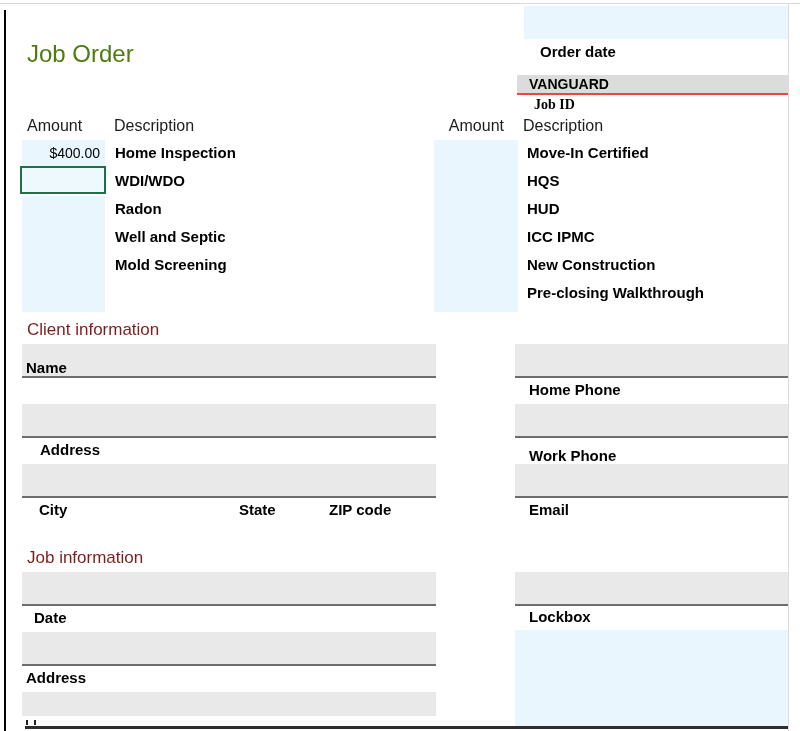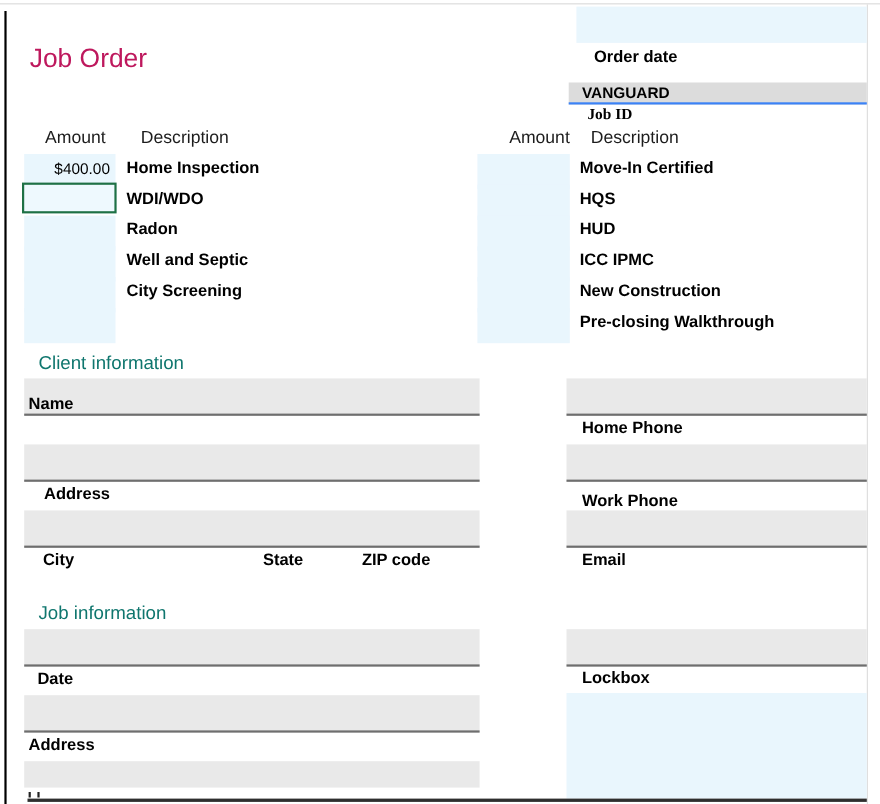--- a/index.html
+++ b/index.html
@@ -9,34 +9,34 @@
   }
   
   .top-rule{position:absolute;left:0;top:3px;width:800px;height:1px;background:#d9d9d9;}
   .left-rule{position:absolute;left:4px;top:10px;width:2px;height:721px;background:#000;}
   .right-rule{position:absolute;left:788px;top:4px;width:1px;height:727px;background:#dcdcdc;}
   .bottom-rule{position:absolute;left:25px;top:726px;width:763px;height:3px;background:#2e2e2e;}
   .tick{position:absolute;width:2px;height:5px;background:#222;top:720px;}
   .tick.t1{left:26px;} .tick.t2{left:34px;}
 
   
-  .page-title{position:absolute;left:27px;top:40px;font-size:24px;color:#be185d;}
-  .section-heading{position:absolute;font-size:17px;color:#0f766e;margin-left:8px;}
+  .page-title{position:absolute;left:27px;top:40px;font-size:24px;color:#4d7c0f;}
+  .section-heading{position:absolute;font-size:17px;color:#7f1d1d;}
   .client-heading{left:27px;top:320px;}
   .job-heading{left:27px;top:548px;}
 
   
   .order-date-field{position:absolute;left:524px;top:6px;width:264px;height:33px;background:var(--cell-blue,#e9f6fd);}
   .order-date-label{position:absolute;left:540px;top:43px;font-size:15px;font-weight:bold;}
   .vanguard-band{position:absolute;left:517px;top:75px;width:259px;height:18px;background:var(--band-gray,#dcdcdc);
-    border-bottom:2px solid #3b82f6;font-size:14px;font-weight:bold;line-height:18px;padding-left:12px;}
+    border-bottom:2px solid #ef4444;font-size:14px;font-weight:bold;line-height:18px;padding-left:12px;}
   .job-id-label{position:absolute;left:534px;top:97px;font-size:14px;font-weight:bold;font-family:Liberation Serif, serif;}
 
   
-  .col-header{position:absolute;top:117px;font-size:16px;color:#1c1c1c;margin-left:14px;}
+  .col-header{position:absolute;top:117px;font-size:16px;color:#1c1c1c;}
   .amount-header-left{left:27px;}
   .desc-header-left{left:114px;}
   .amount-header-right{left:434px;width:70px;text-align:right;}
   .desc-header-right{left:523px;}
 
   
   .acell{position:absolute;height:32px;background:var(--cell-blue,#e9f6fd);box-sizing:border-box;
     font-size:14px;line-height:26px;text-align:right;padding-right:5px;}
   .acell.lcol{left:22px;width:83px;}
   .acell.rcol{left:434px;width:84px;}
@@ -97,21 +97,21 @@
   <div class="acell lcol selected"></div>
   <div class="desc lcol r1">WDI/WDO</div>
 
   <div class="acell lcol r2"></div>
   <div class="desc lcol r2">Radon</div>
 
   <div class="acell lcol r3"></div>
   <div class="desc lcol r3">Well and Septic</div>
 
   <div class="acell lcol r4"></div>
-  <div class="desc lcol r4">City Screening</div>
+  <div class="desc lcol r4">Mold Screening</div>
 
   <div class="acell lcol r5"></div>
 
   <div class="acell rcol r0"></div>
   <div class="desc rcol r0">Move-In Certified</div>
 
   <div class="acell rcol r1"></div>
   <div class="desc rcol r1">HQS</div>
 
   <div class="acell rcol r2"></div>

